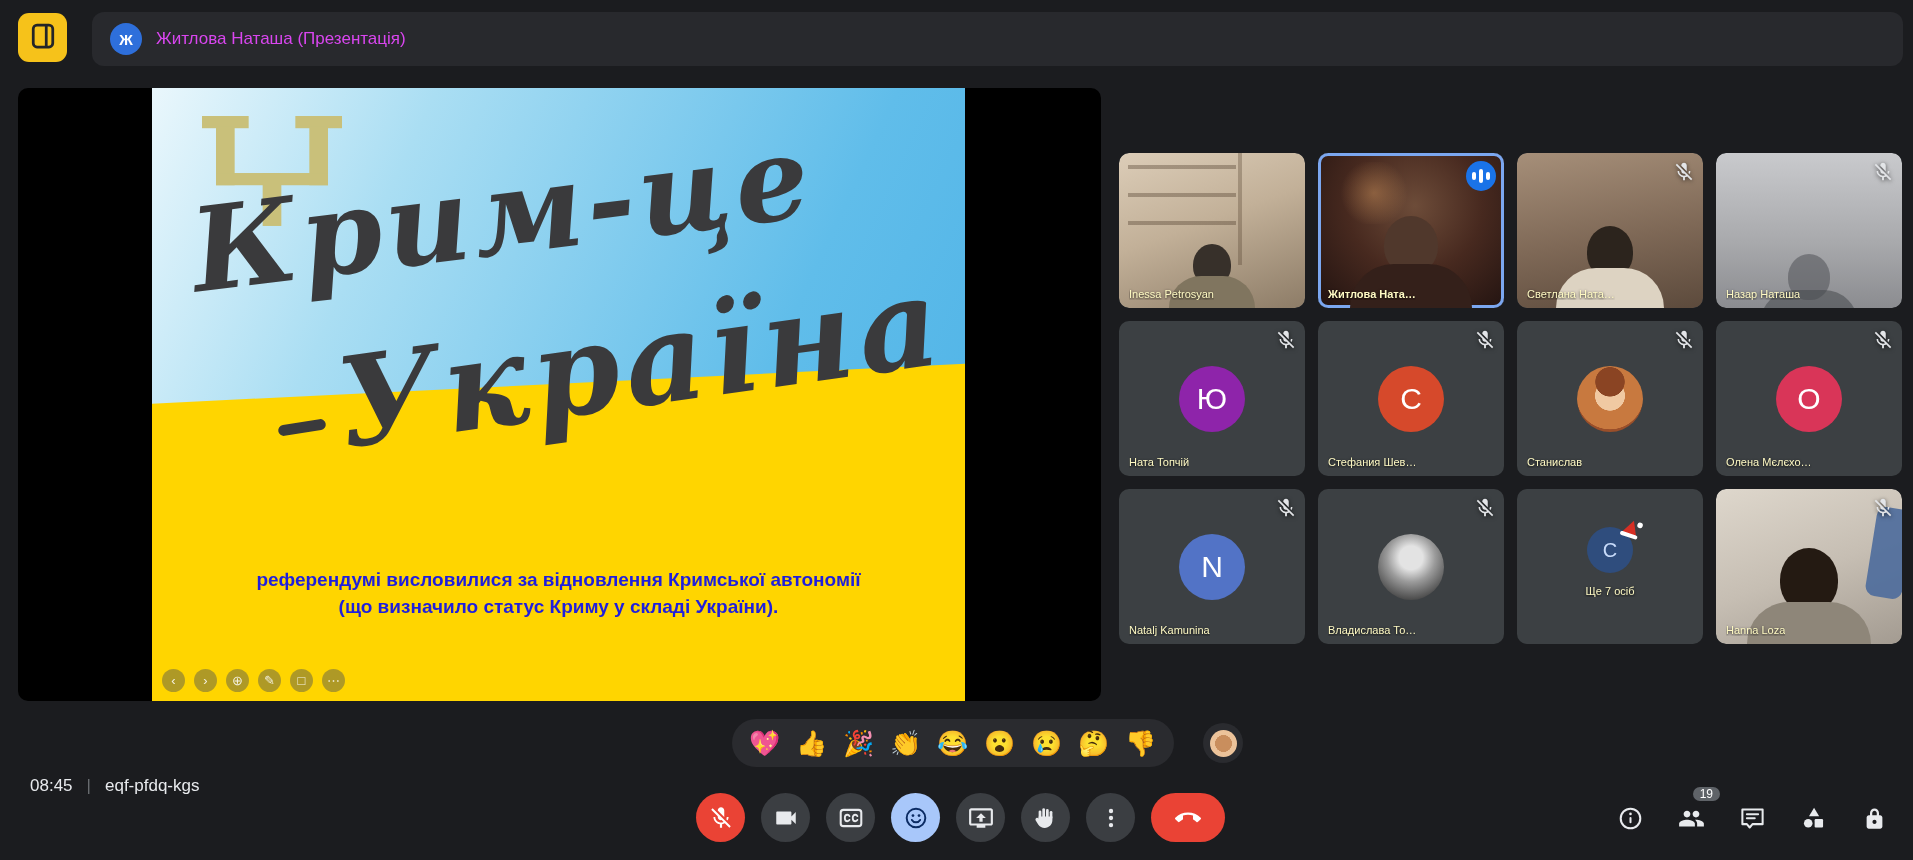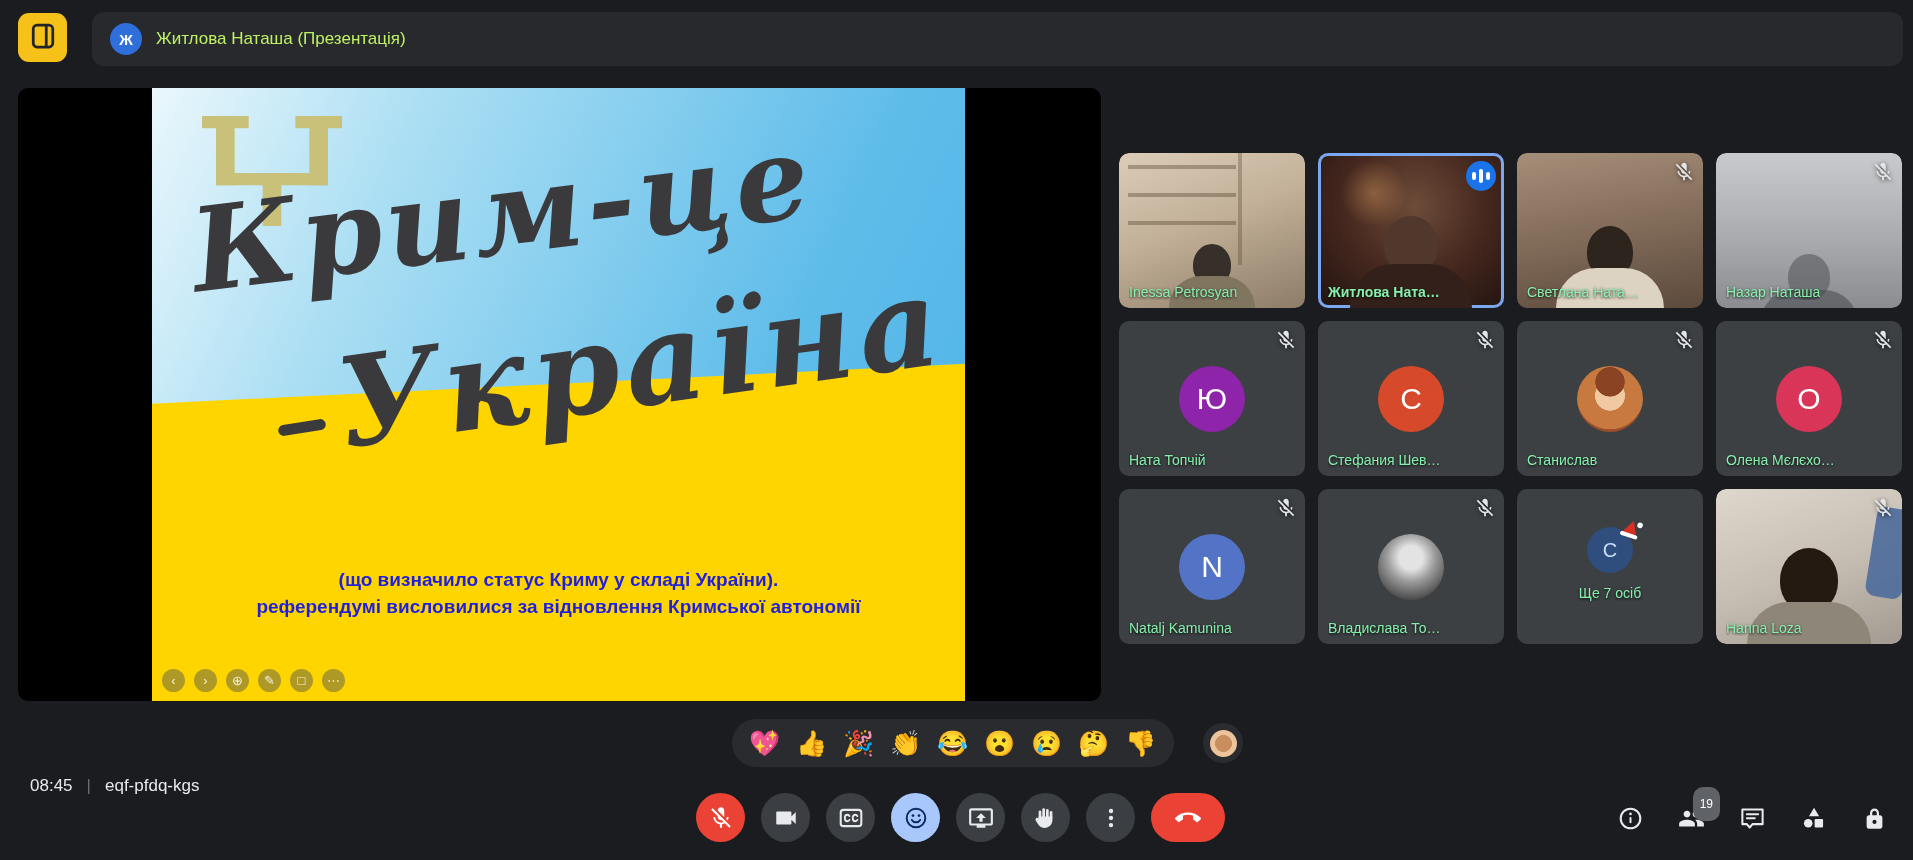--- a/index.html
+++ b/index.html
@@ -11,21 +11,21 @@
     background:#1b1c1f; font-family:"Liberation Sans", sans-serif;
   }
 
   
   .app-logo { position:absolute; left:18px; top:13px; width:49px; height:49px; border-radius:11px;
     background:#f6c21a; display:flex; align-items:center; justify-content:center; }
   .header-pill { position:absolute; left:92px; top:12px; right:10px; height:54px; border-radius:12px;
     background:#28292d; display:flex; align-items:center; padding-left:18px; gap:14px; }
   .header-avatar { width:32px; height:32px; border-radius:50%; background:#2e6fdb; color:#fff;
     display:flex; align-items:center; justify-content:center; font-size:15px; font-weight:700; flex:none; }
-  .header-title { color:#bef264; font-size:17px; font-weight:500; white-space:nowrap; }
+  .header-title { color:#d946ef; font-size:17px; font-weight:500; white-space:nowrap; }
 
   
   .presentation { position:absolute; left:18px; top:88px; width:1083px; height:613px;
     background:#000; border-radius:10px; overflow:hidden; }
   .slide { position:absolute; left:134px; top:0; width:813px; height:613px; overflow:hidden;
     background:linear-gradient(115deg,#eaf7fc 0%, #aadef3 26%, #60bdea 68%, #4bb1e6 100%); }
   .slide-yellow { position:absolute; inset:0; background:#ffd500;
     clip-path:polygon(0 51.5%, 100% 45%, 100% 100%, 0 100%); }
   .tamga { position:absolute; left:50px; top:28px; width:140px; height:112px; color:#c9c07a; }
   .slide-title { position:absolute; font-family:"DejaVu Serif", serif; font-style:italic; font-weight:700;
@@ -40,21 +40,21 @@
   .slide-tb-btn { width:23px; height:23px; border-radius:50%; background:rgba(75,80,85,.45);
     color:rgba(255,255,255,.85); font-size:13px; line-height:1; display:flex; align-items:center; justify-content:center; }
 
   
   .grid { position:absolute; left:1119px; top:153px; display:grid;
     grid-template-columns:repeat(4,186px); grid-auto-rows:155px; gap:13px; }
   .tile { position:relative; border-radius:10px; overflow:hidden; background:#3c4043; }
   .tile--active { box-shadow:inset 0 0 0 3px #7ba7f0;font-weight:bold; }
   .tile-bg { position:absolute; inset:0; border-radius:10px; overflow:hidden; }
   .tile--active .tile-bg { box-shadow:inset 0 0 0 3px #7ba7f0; }
-  .tile-name { position:absolute; left:10px; bottom:8px; color:#86efac; font-size:14px;
+  .tile-name { position:absolute; left:10px; bottom:8px; color:#fef9c3; font-size:11px;
     text-shadow:0 1px 3px rgba(0,0,0,.9); max-width:160px; white-space:nowrap; overflow:hidden; z-index:5; }
   .tile-name--center { left:0; right:0; bottom:auto; top:96px; text-align:center; max-width:none; }
   .tile-mute { position:absolute; top:8px; right:8px; width:22px; height:22px; color:#e3e5e8; z-index:5;
     filter:drop-shadow(0 1px 2px rgba(0,0,0,.65)); }
   .tile-mute svg { width:22px; height:22px; }
   .speak-badge { position:absolute; top:8px; right:8px; width:30px; height:30px; border-radius:50%;
     background:#1a73e8; display:flex; align-items:center; justify-content:center; gap:3px; z-index:5; }
   .speak-badge i { display:block; width:4px; border-radius:2px; background:#fff; height:8px; }
   .speak-badge i:nth-child(2) { height:14px; }
   .tile-letter { position:absolute; left:50%; top:50%; transform:translate(-50%,-50%); width:66px; height:66px;
@@ -117,21 +117,21 @@
     display:flex; align-items:center; justify-content:center; }
   .ctl svg { width:26px; height:26px; }
   .ctl--danger { background:#ea4335; color:#fff; }
   .ctl--active { background:#a8c7fa; color:#0b2b63; }
   .ctl--end { width:74px; border-radius:26px; background:#ea4335; color:#fff; }
   .controls-right { position:absolute; right:17px; top:796px; display:flex; align-items:center; gap:17px; }
   .rbtn { position:relative; width:44px; height:44px; color:#e8eaed;
     display:flex; align-items:center; justify-content:center; }
   .rbtn svg { width:27px; height:27px; }
   .badge { position:absolute; top:-9px; right:-7px; background:#5f6368; color:#fff; font-size:12px;
-    font-weight:500; border-radius:10px; padding:10px 7px; line-height:1.2; }
+    font-weight:500; border-radius:10px; padding:0 7px; line-height:1.2; }
 </style>
 </head>
 <body>
 
 <div class="stage">
 
   <button class="app-logo">
     <span>
       <svg width="30" height="30" viewBox="0 0 24 24">
           <g fill="none" stroke="#232528" stroke-width="2.2" stroke-linecap="round">
@@ -158,22 +158,22 @@
             <rect x="92" y="10" width="16" height="58"></rect>
             <rect x="12" y="56" width="96" height="12"></rect>
             <rect x="52" y="56" width="16" height="52"></rect>
           </g>
         </svg>
       </div>
       <div class="slide-title t1">Крим-це</div>
       <div class="slide-dash"></div>
       <div class="slide-title t2">Україна</div>
       <div class="slide-body">
+        <div>референдумі висловилися за відновлення Кримської автономії</div>
         <div>(що визначило статус Криму у складі України).</div>
-        <div>референдумі висловилися за відновлення Кримської автономії</div>
       </div>
       <div class="slide-toolbar">
           <button class="slide-tb-btn">‹</button>
           <button class="slide-tb-btn">›</button>
           <button class="slide-tb-btn">⊕</button>
           <button class="slide-tb-btn">✎</button>
           <button class="slide-tb-btn">□</button>
           <button class="slide-tb-btn">⋯</button>
         </div>
     </div>

